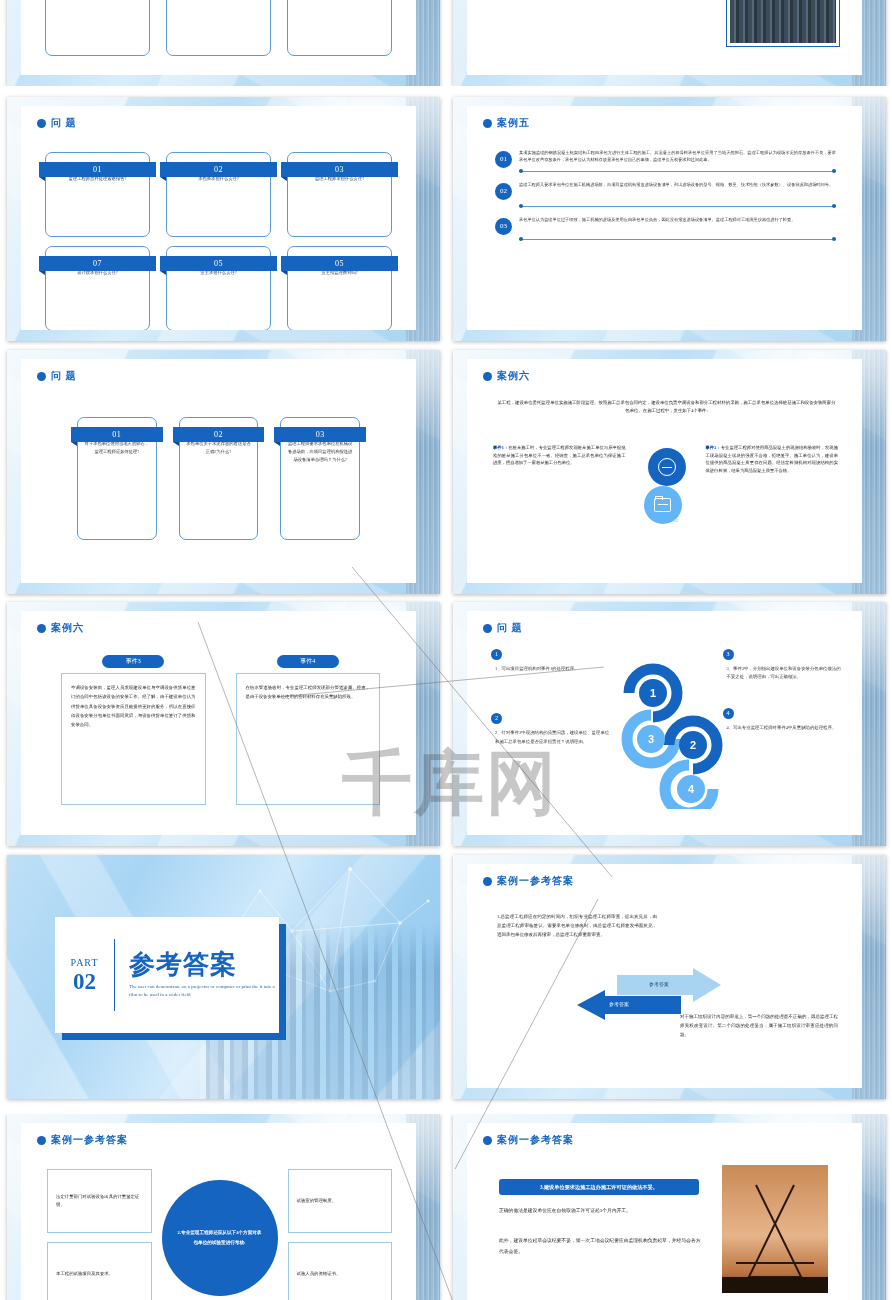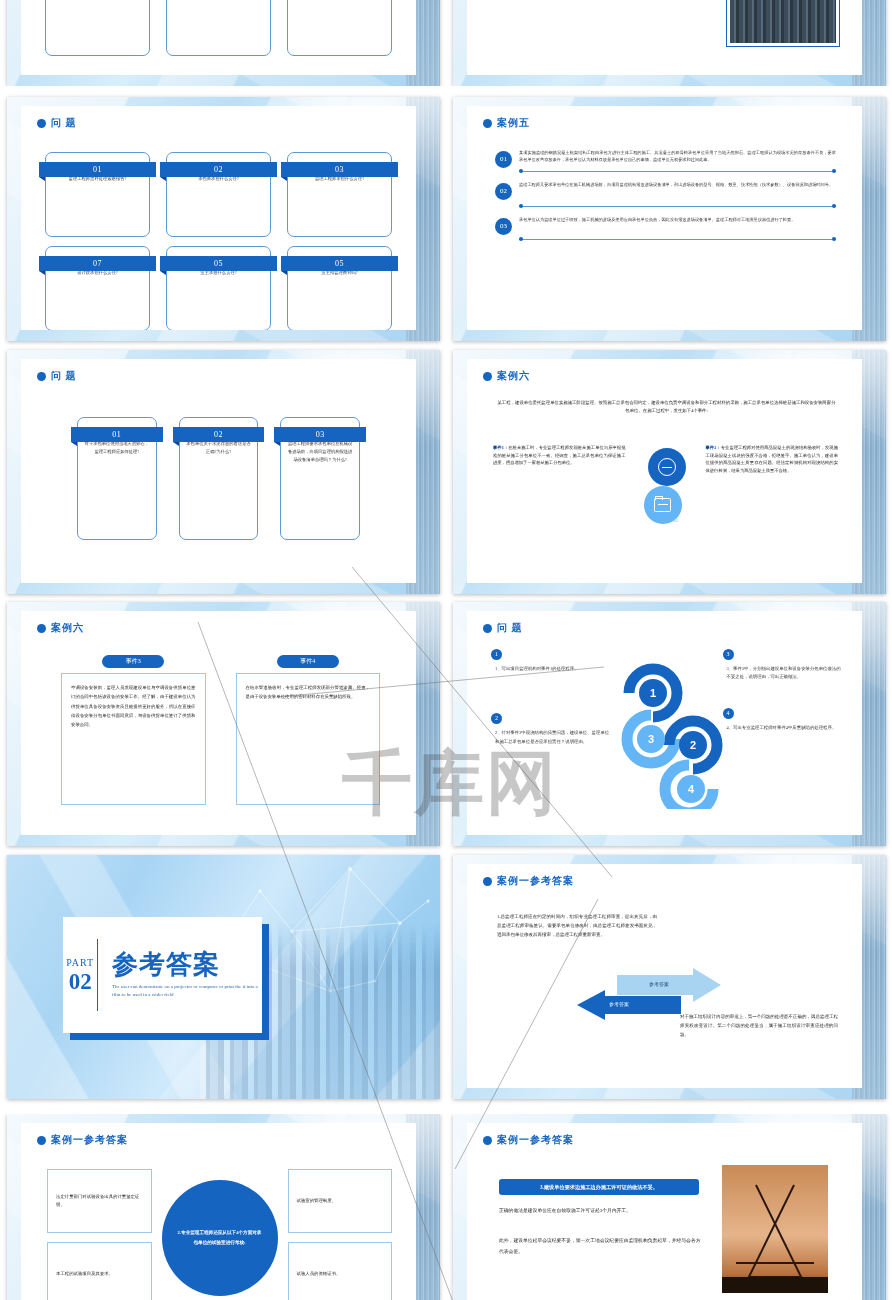--- a/index.html
+++ b/index.html
@@ -117,21 +117,21 @@
     background:
       linear-gradient(60deg,rgba(255,255,255,.35) 0 14%,rgba(255,255,255,0) 14.5% 30%,rgba(255,255,255,.28) 30.5% 40%,rgba(255,255,255,0) 40.5% 100%),
       linear-gradient(-50deg,rgba(255,255,255,.3) 0 10%,rgba(255,255,255,0) 10.5% 34%,rgba(255,255,255,.22) 34.5% 44%,rgba(255,255,255,0) 44.5% 100%);}
   .cover .city{position:absolute;right:0;bottom:0;width:240px;height:215px;opacity:.9;
     background:
       linear-gradient(180deg,rgba(255,255,255,0) 30%,rgba(255,255,255,.25) 100%),
       repeating-linear-gradient(90deg,rgba(60,110,160,.0) 0 6px,rgba(60,110,160,.35) 6px 10px,rgba(90,140,190,.25) 10px 18px,rgba(40,90,140,.3) 18px 24px);
     -webkit-mask-image:linear-gradient(180deg,transparent 0 18%,#000 40%,#000 100%);
     mask-image:linear-gradient(180deg,transparent 0 18%,#000 40%,#000 100%);}
   .cover .net{position:absolute;right:10px;top:6px;width:230px;height:170px;opacity:.75;}
-  .coverbox{position:absolute;left:56px;top:62px;width:199px;height:116px;background:#fff;
+  .coverbox{position:absolute;left:48px;top:62px;width:224px;height:116px;background:#fff;
     box-shadow:7px 7px 0 #1565c0;display:flex;align-items:center;}
   .cpart{width:62px;text-align:center;color:#1565c0;}
   .cpart .p1{font-size:10px;letter-spacing:1px;}
   .cpart .p2{font-size:23px;font-weight:bold;line-height:1;margin-top:2px;}
   .cvline{width:1px;height:72px;background:#1565c0;}
   .cmain{padding-left:14px;}
   .cmain .zh{font-size:26px;font-weight:bold;color:#1565c0;letter-spacing:1px;line-height:1.1;}
   .cmain .en{font-size:5px;line-height:1.6;color:#2f6aa8;width:150px;margin-top:3px;}
 
   

